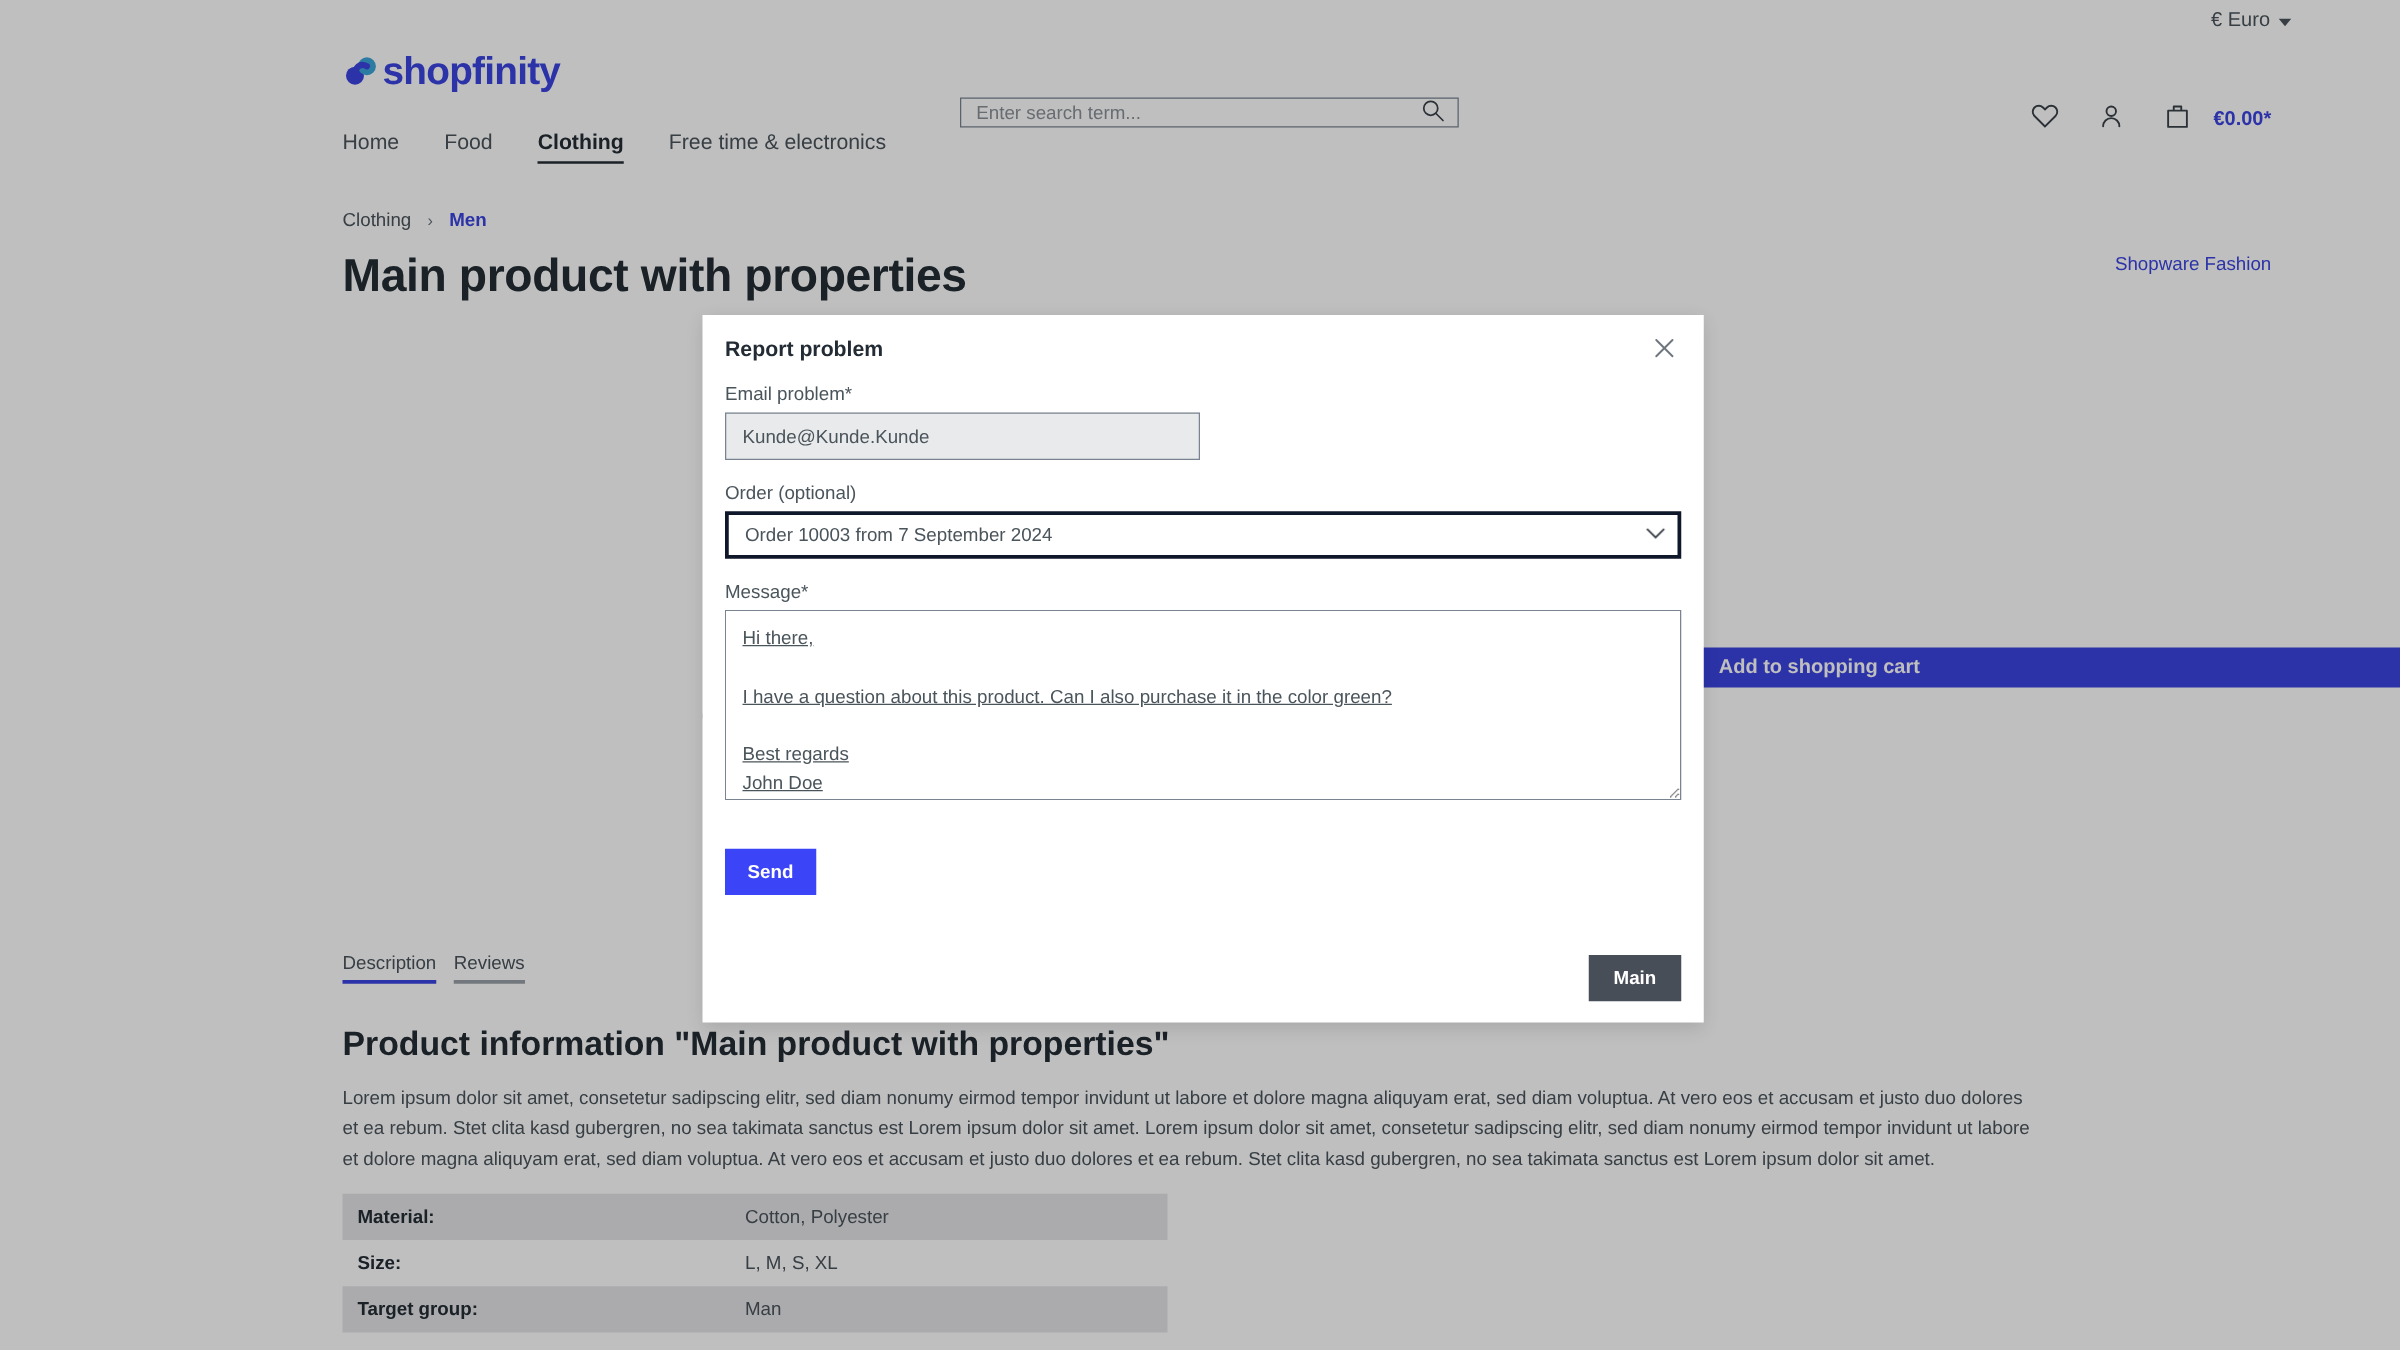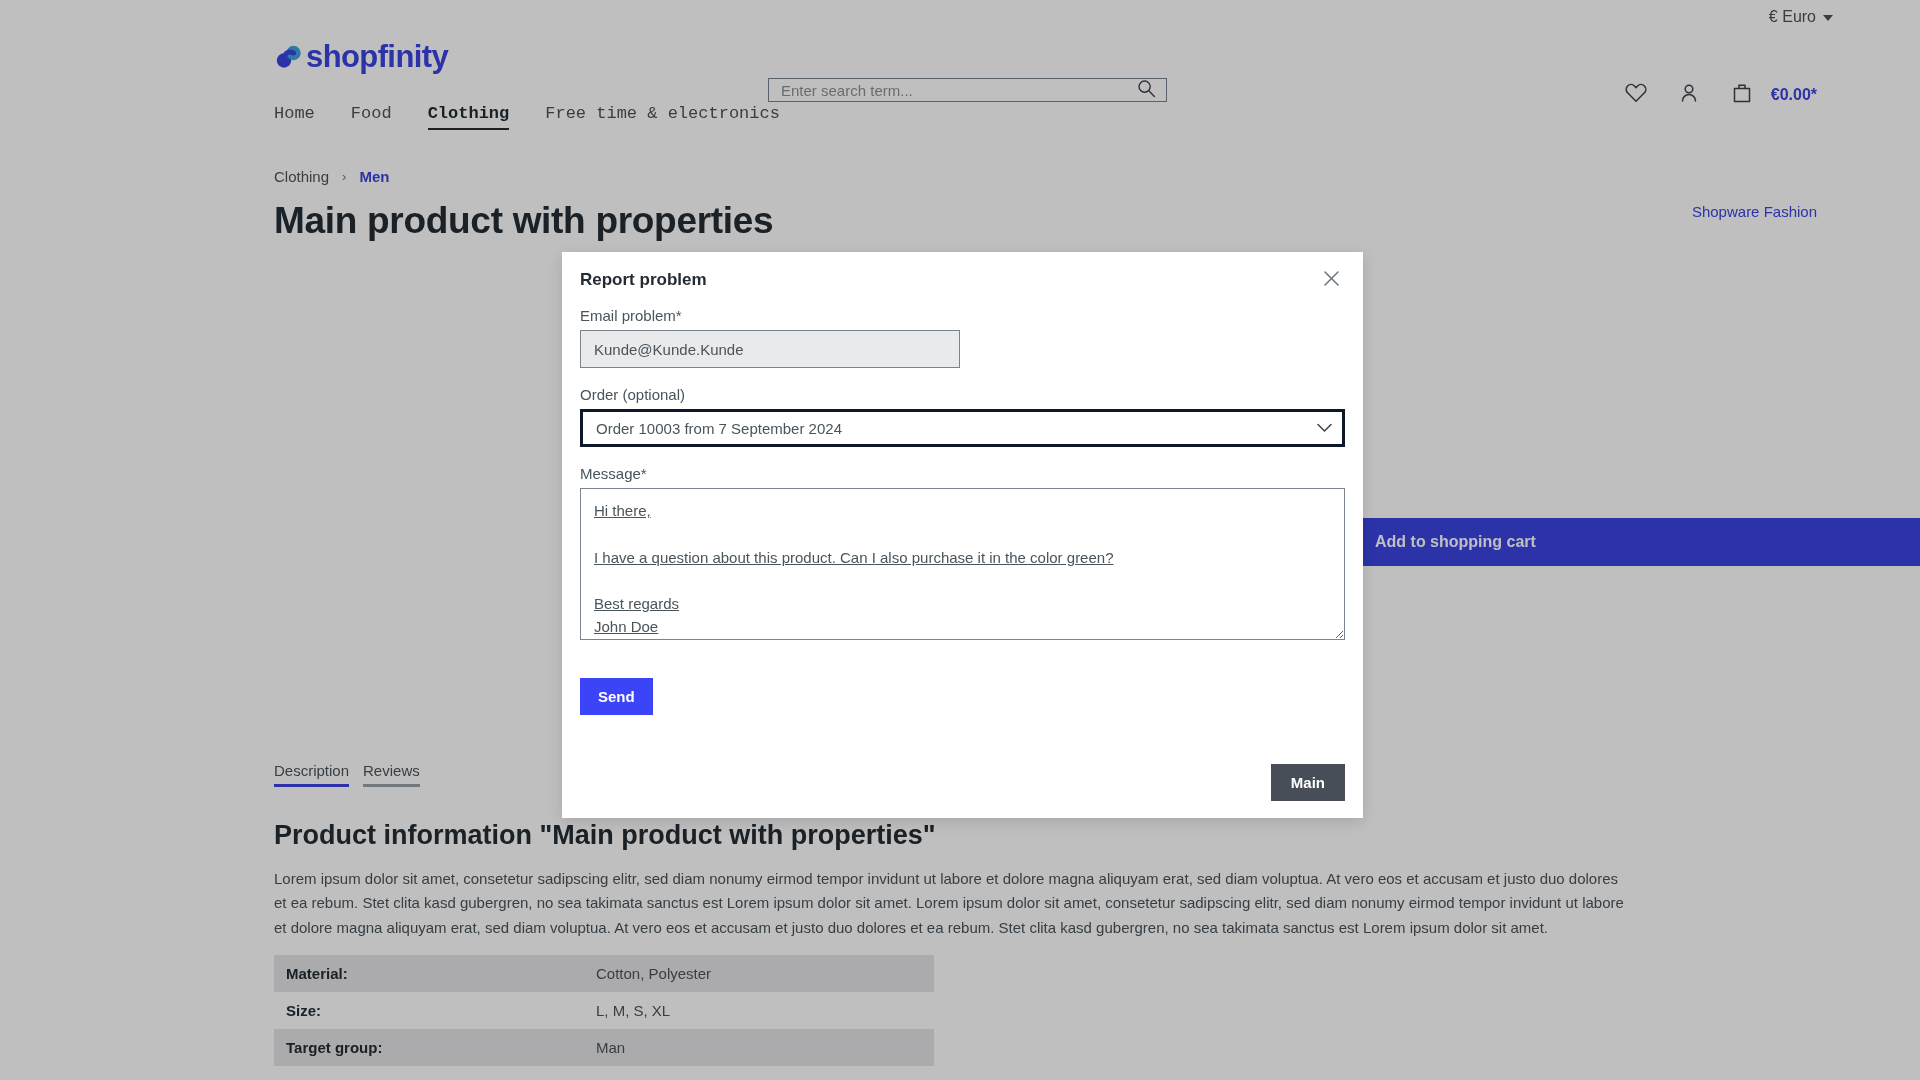--- a/index.html
+++ b/index.html
@@ -82,21 +82,21 @@
   }
 
   
   .mainnav {
     position: absolute; top: 104px; left: 274px;
     display: flex; align-items: flex-end; gap: 0;
   }
   .navitem {
     font-size: 17px; color: #4a545b;
     padding: 0 0 7px 0; margin-right: 36px;
-    cursor: pointer; position: relative; font-family: Liberation Mono, monospace;
+    cursor: pointer; position: relative;
   }
   .navitem.active { color: #232c34; font-weight: 700; }
   .navitem.active::after {
     content: ""; position: absolute; left: 0; right: 0; bottom: 0;
     height: 2px; background: #232c34;
   }
 
   
   .breadcrumb {
     position: absolute; top: 168px; left: 274px;
@@ -124,21 +124,21 @@
     width: 700px; height: 430px;
     display: flex; align-items: center; justify-content: center;
   }
 
   
   .buybox {
     position: absolute; top: 518px; left: 1362px; right: 0;
     height: 38px;
   }
   .addcart-btn {
-    width: 100%; height: 48px;
+    width: 100%; height: 32px;
     background: #3b44e0; color: #fff;
     border: none; font-family: "Liberation Sans", sans-serif;
     font-size: 16px; font-weight: 700;
     text-align: left; padding-left: 13px;
     cursor: pointer;
   }
 
   
   .tabs {
     position: absolute; top: 762px; left: 274px;

